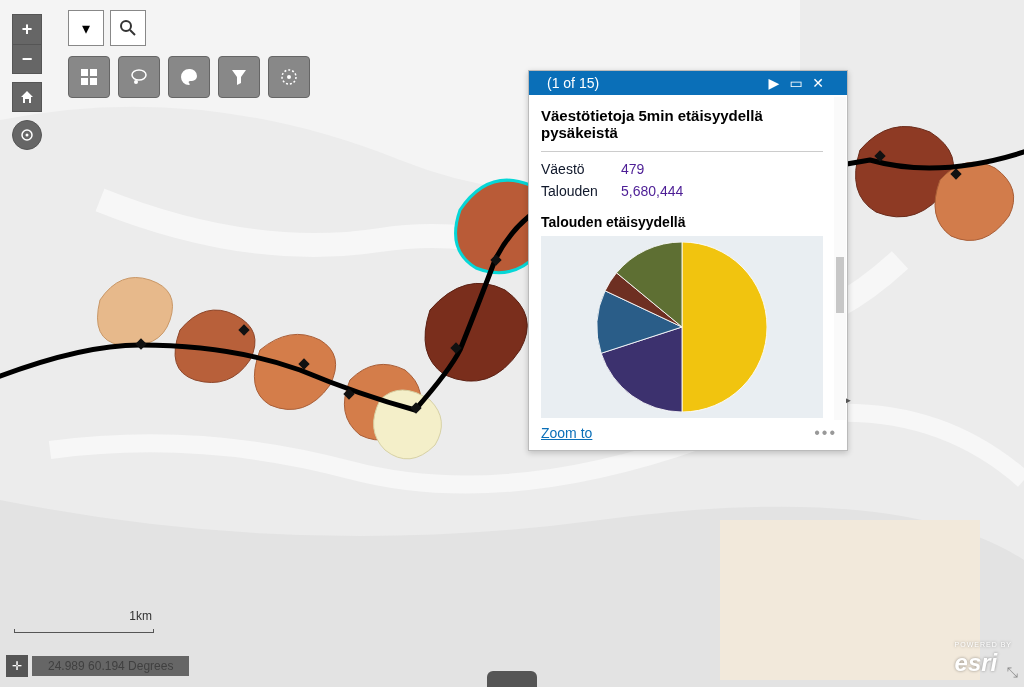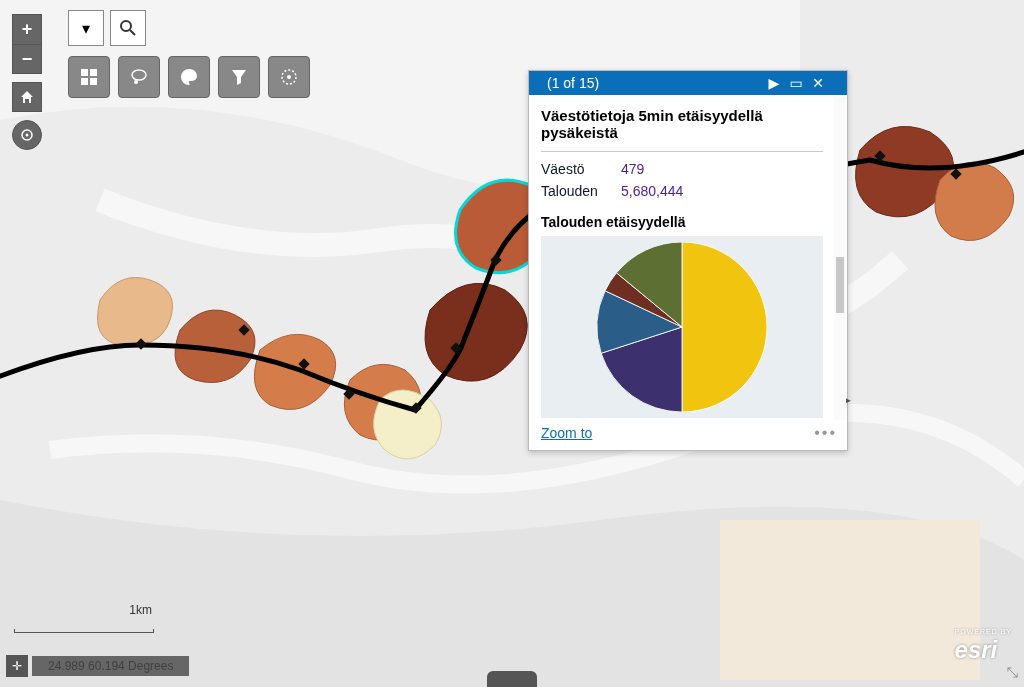--- a/index.html
+++ b/index.html
@@ -155,40 +155,40 @@
   }
   
   .scalebar {
     position:absolute;
     left:14px; bottom:54px;
     color:#333; font-size:12px;
     z-index:10;
     display:flex; flex-direction:column; align-items:flex-start;
   }
   .scalebar .line{height:4px; width:140px; border:1px solid #555; border-top:none;}
-  .scalebar .label{align-self:flex-end; margin-right:2px; margin-bottom:12px;}
+  .scalebar .label{align-self:flex-end; margin-right:2px; margin-bottom:6px;}
   
   .coords {
     position:absolute;
     left:6px; bottom:10px;
     display:flex; align-items:center;
     z-index:10;
   }
   .coords .icon{
     width:22px; height:22px; background:#555; color:#fff;
     display:flex; align-items:center; justify-content:center;
     font-size:12px; margin-right:4px; cursor:pointer;
   }
   .coords .text{
     background:rgba(80,80,80,0.85); color:#404040;
     padding:3px 16px; font-size:12px;
   }
   
   .esri {
-    position:absolute; right:12px; bottom:23px;
+    position:absolute; right:12px; bottom:10px;
     color:#fff; font-style:italic; font-weight:bold;
     font-size:24px;
     text-shadow:0 0 3px rgba(0,0,0,0.4);
     z-index:10;
   }
   .esri .small{font-size:7px; font-style:normal; font-weight:normal; letter-spacing:1px; display:block; text-align:right; line-height:8px;}
   .bottom-handle{
     position:absolute;
     left:50%; transform:translateX(-50%);
     bottom:0;

